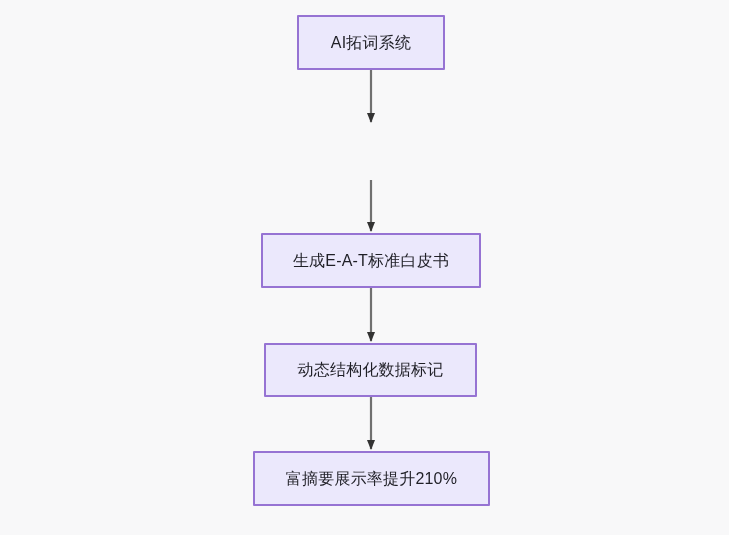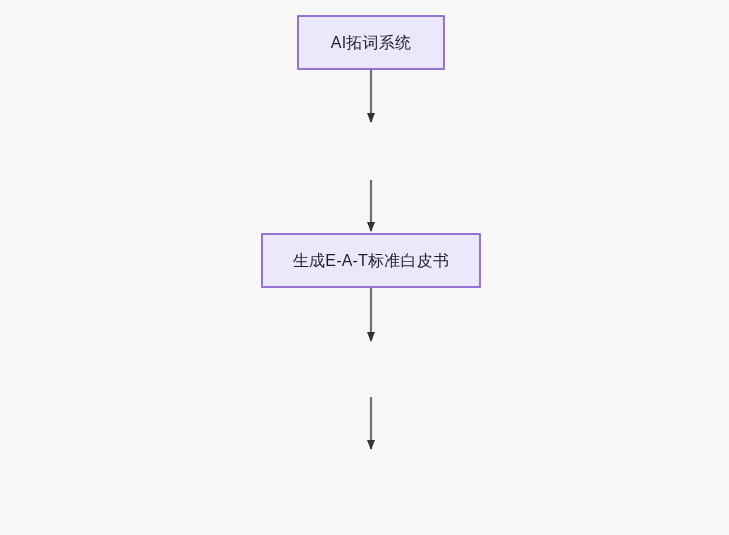--- a/index.html
+++ b/index.html
@@ -65,15 +65,21 @@
 
   <div class="node" id="node-1" style="left: 297px; top: 15px; width: 148px; height: 55px;">
     <span class="node-label">AI拓词系统</span>
   </div>
 
 
   <div class="node" id="node-3" style="left: 261px; top: 233px; width: 220px; height: 55px;">
     <span class="node-label">生成E-A-T标准白皮书</span>
   </div>
 
+  <div class="node" id="node-4" style="left: 264px; top: 343px; width: 213px; height: 54px;">
+    <span class="node-label">动态结构化数据标记</span>
+  </div>
 
+  <div class="node" id="node-5" style="left: 253px; top: 451px; width: 237px; height: 55px;">
+    <span class="node-label">富摘要展示率提升210%</span>
+  </div>
 
 </div>
 
 </body></html>

